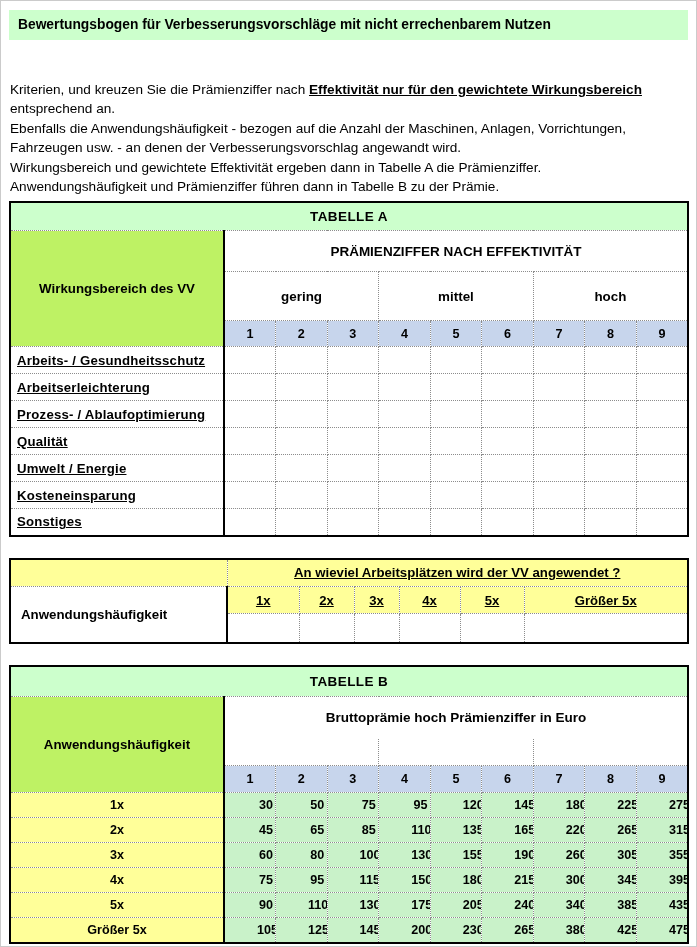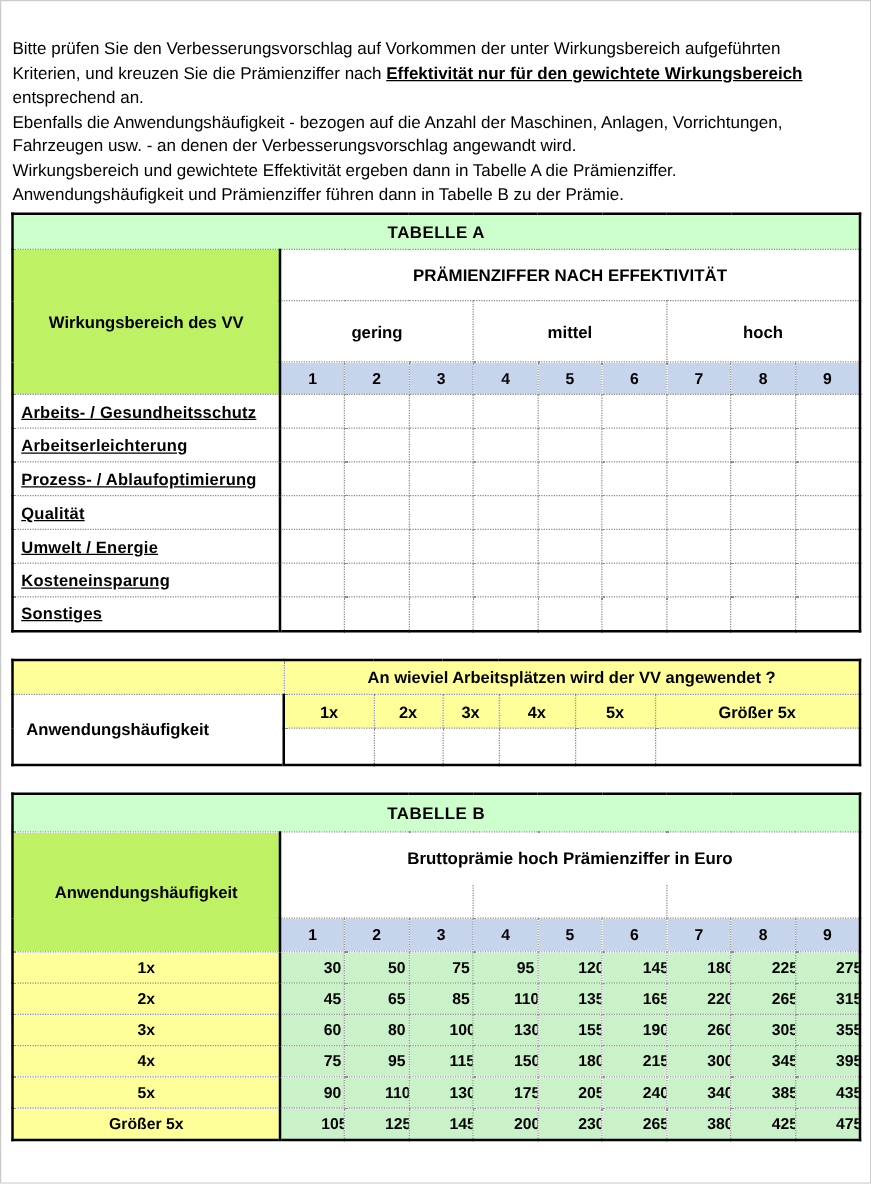--- a/index.html
+++ b/index.html
@@ -33,21 +33,21 @@
   .cm4 { width:61px; } .cm5 { width:64px; }
 
   .bar  { background:#ccffcc; font-size:13.5px; letter-spacing:0.4px; }
   .ch   { font-size:13.5px; }
   .lh   { border-right:2px solid #000; font-size:13.3px; background:#bef264; }
   .grp  { font-size:13.4px; }
   .blue td { background:#c7d5ec; font-size:12.6px; }
   .rl   { text-align:left; padding-left:6px; border-right:2px solid #000; font-size:13.2px; letter-spacing:0.2px;text-decoration:underline; }
   .mk   { background:#fff; }
 
-  .yellow { background:#ffff99; }
+  .yellow { background:#ffff99;text-decoration:underline; }
   .q    { font-size:13.2px; }
   .opt  { font-size:13.1px; }
   .ll   { text-align:left; padding-left:10px; border-right:2px solid #000; background:#fff; font-size:13.3px; }
 
   .nb   { border-bottom:hidden; }
   .sp   { border-top:hidden; background:#fff; }
   .yl   { background:#ffff99; border-right:2px solid #000; font-size:12.6px; }
   .gc   { background:#c9f2c9; font-size:12.6px;padding-left:32px; }
 
   
@@ -63,22 +63,23 @@
   .r-bh   { height:42px; }
   .r-sp   { height:27px; }
   .r-numb { height:27px; }
   .r-bd   { height:25px; }
 </style>
 </head>
 <body>
 
 <div class="page">
 
-
-  <p class="intro"><span>Bitte prüfen Sie den Verbesserungsvorschlag auf Vorkommen der unter Wirkungsbereich aufgeführten</span><br>
+  <div class="title-bar">Bewertungsbogen für Verbesserungsvorschläge mit nicht errechenbarem Nutzen</div>
+
+  <p class="intro"><br>
     <span>Kriterien, und kreuzen Sie die Prämienziffer nach </span><span class="em">Effektivität nur für den gewichtete Wirkungsbereich</span><br>
     <span>entsprechend an.</span><br>
     <span>Ebenfalls die Anwendungshäufigkeit - bezogen auf die Anzahl der Maschinen, Anlagen, Vorrichtungen,</span><br>
     <span>Fahrzeugen usw. - an denen der Verbesserungsvorschlag angewandt wird.</span><br>
     <span>Wirkungsbereich und gewichtete Effektivität ergeben dann in Tabelle A die Prämienziffer.</span><br>
     <span>Anwendungshäufigkeit und Prämienziffer führen dann in Tabelle B zu der Prämie.</span>
   </p>
 
   <table>
     <colgroup>

